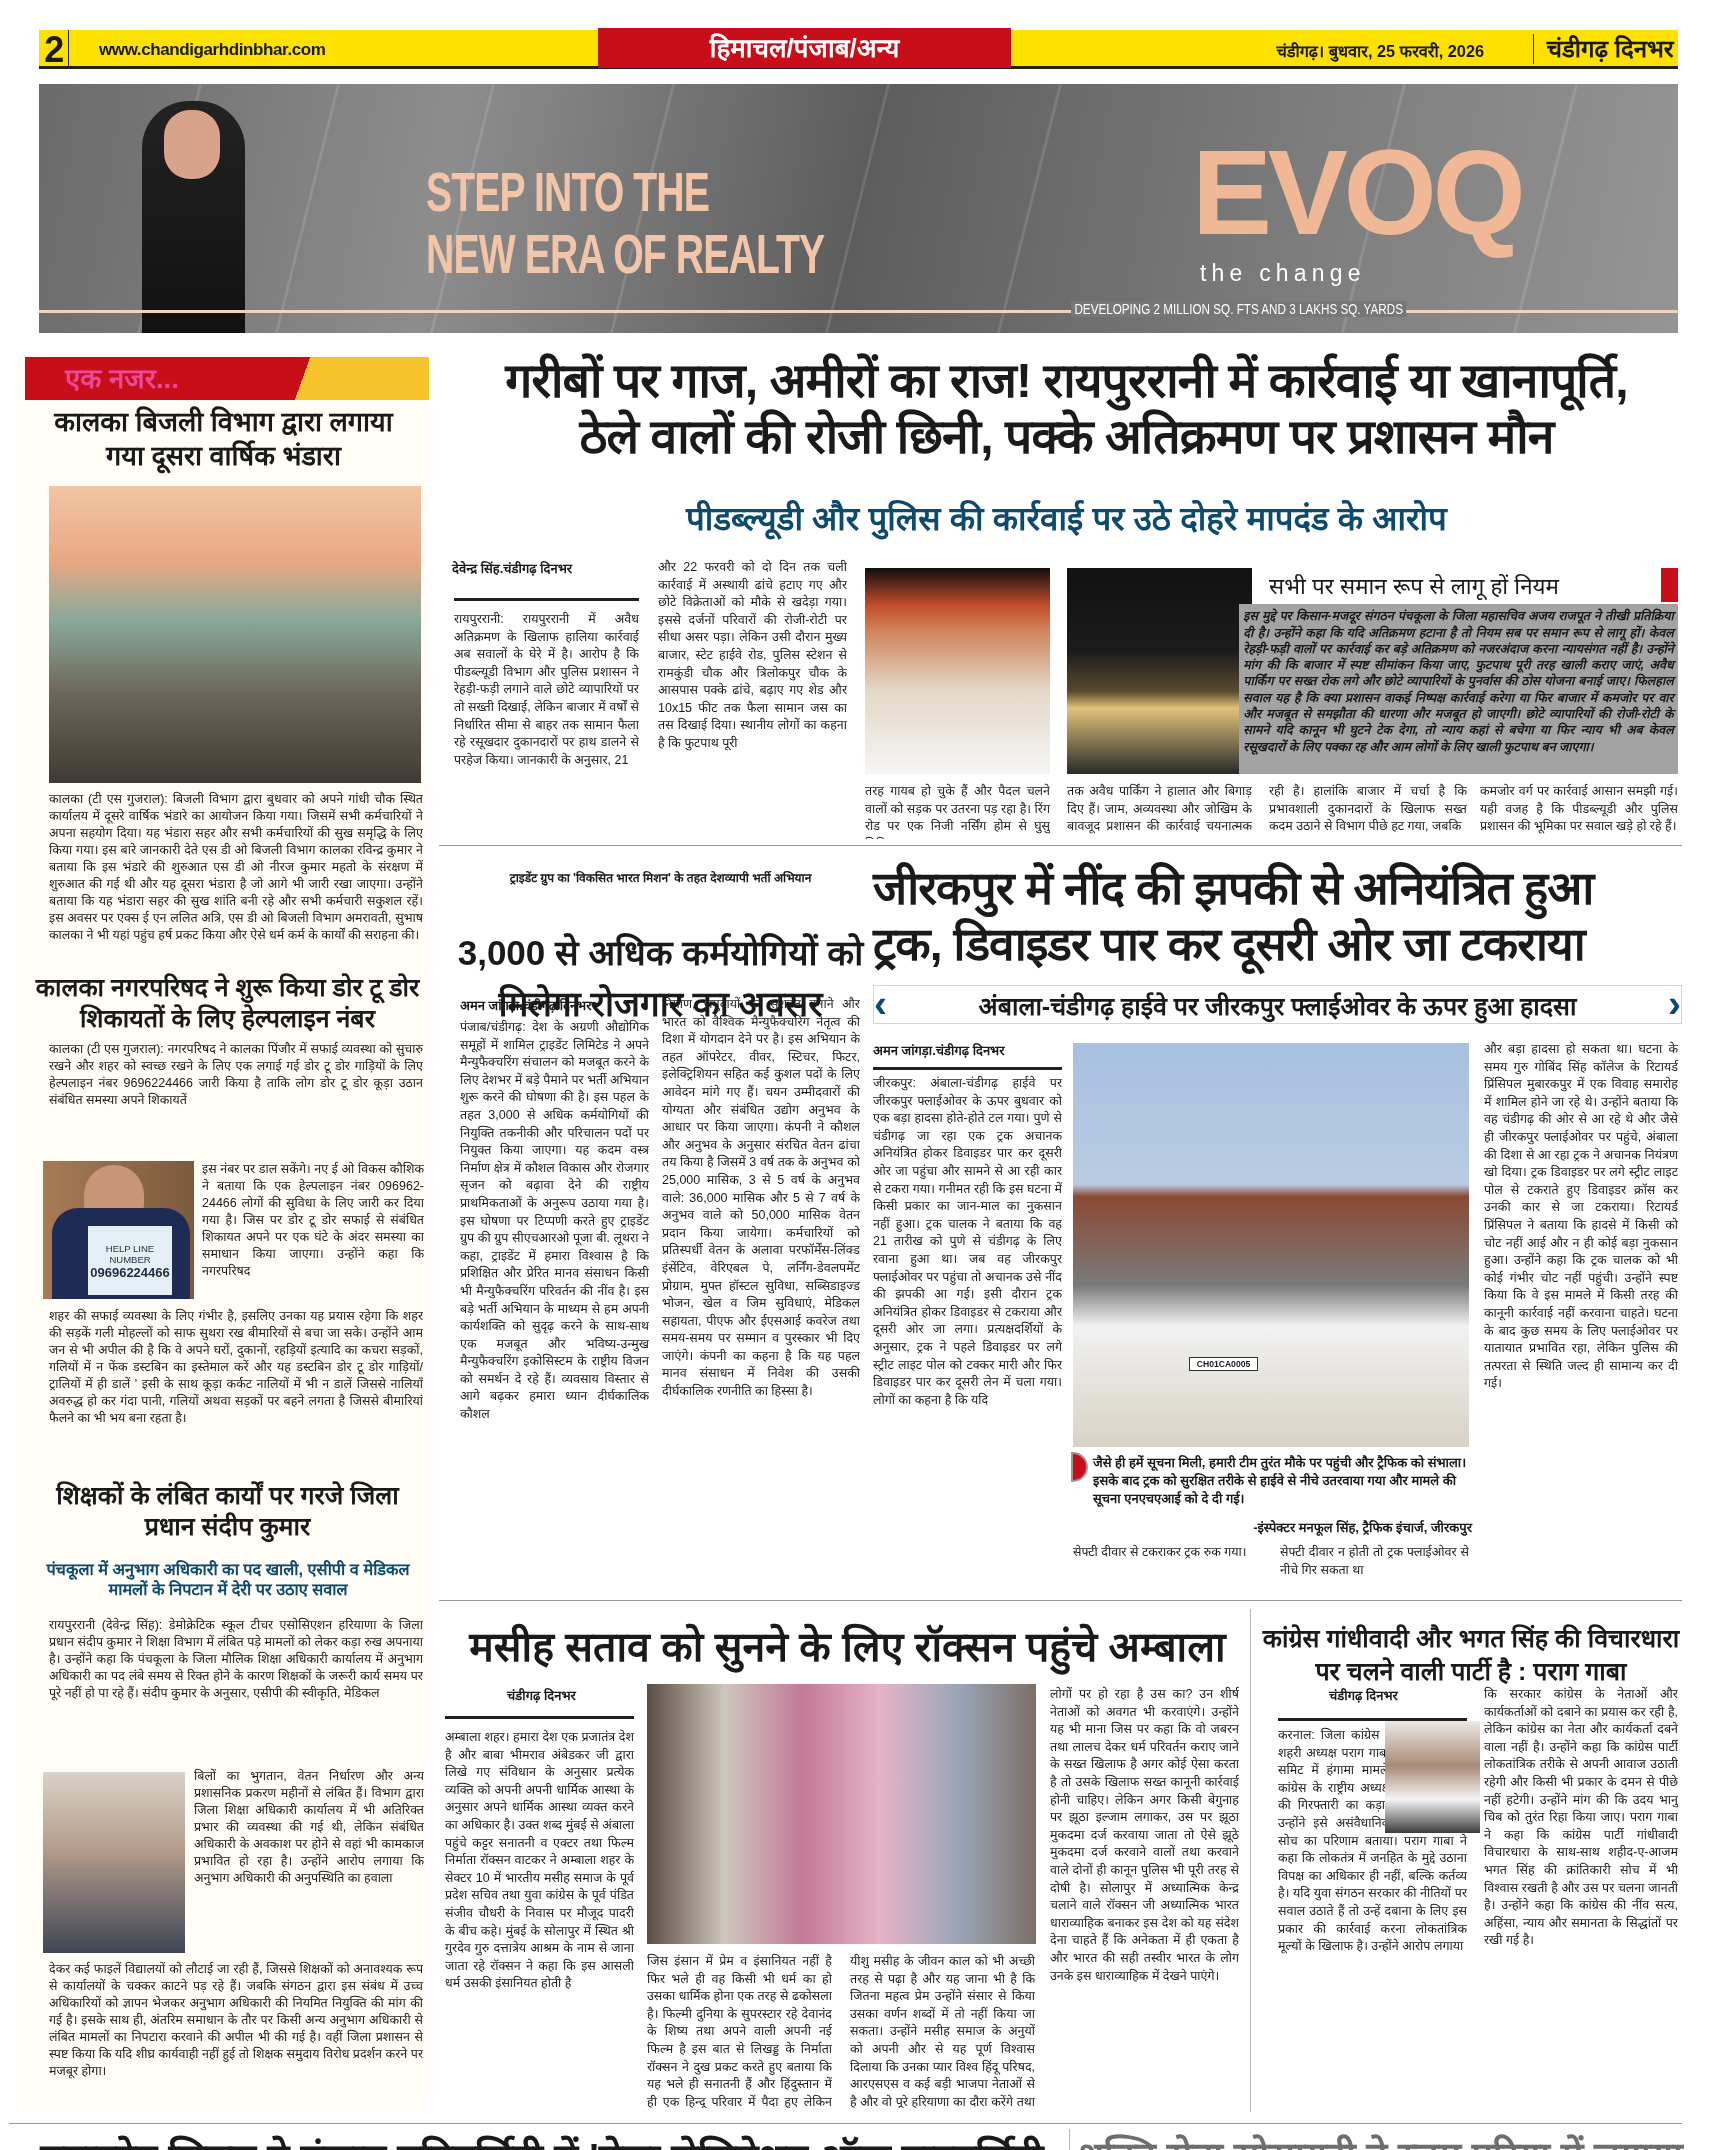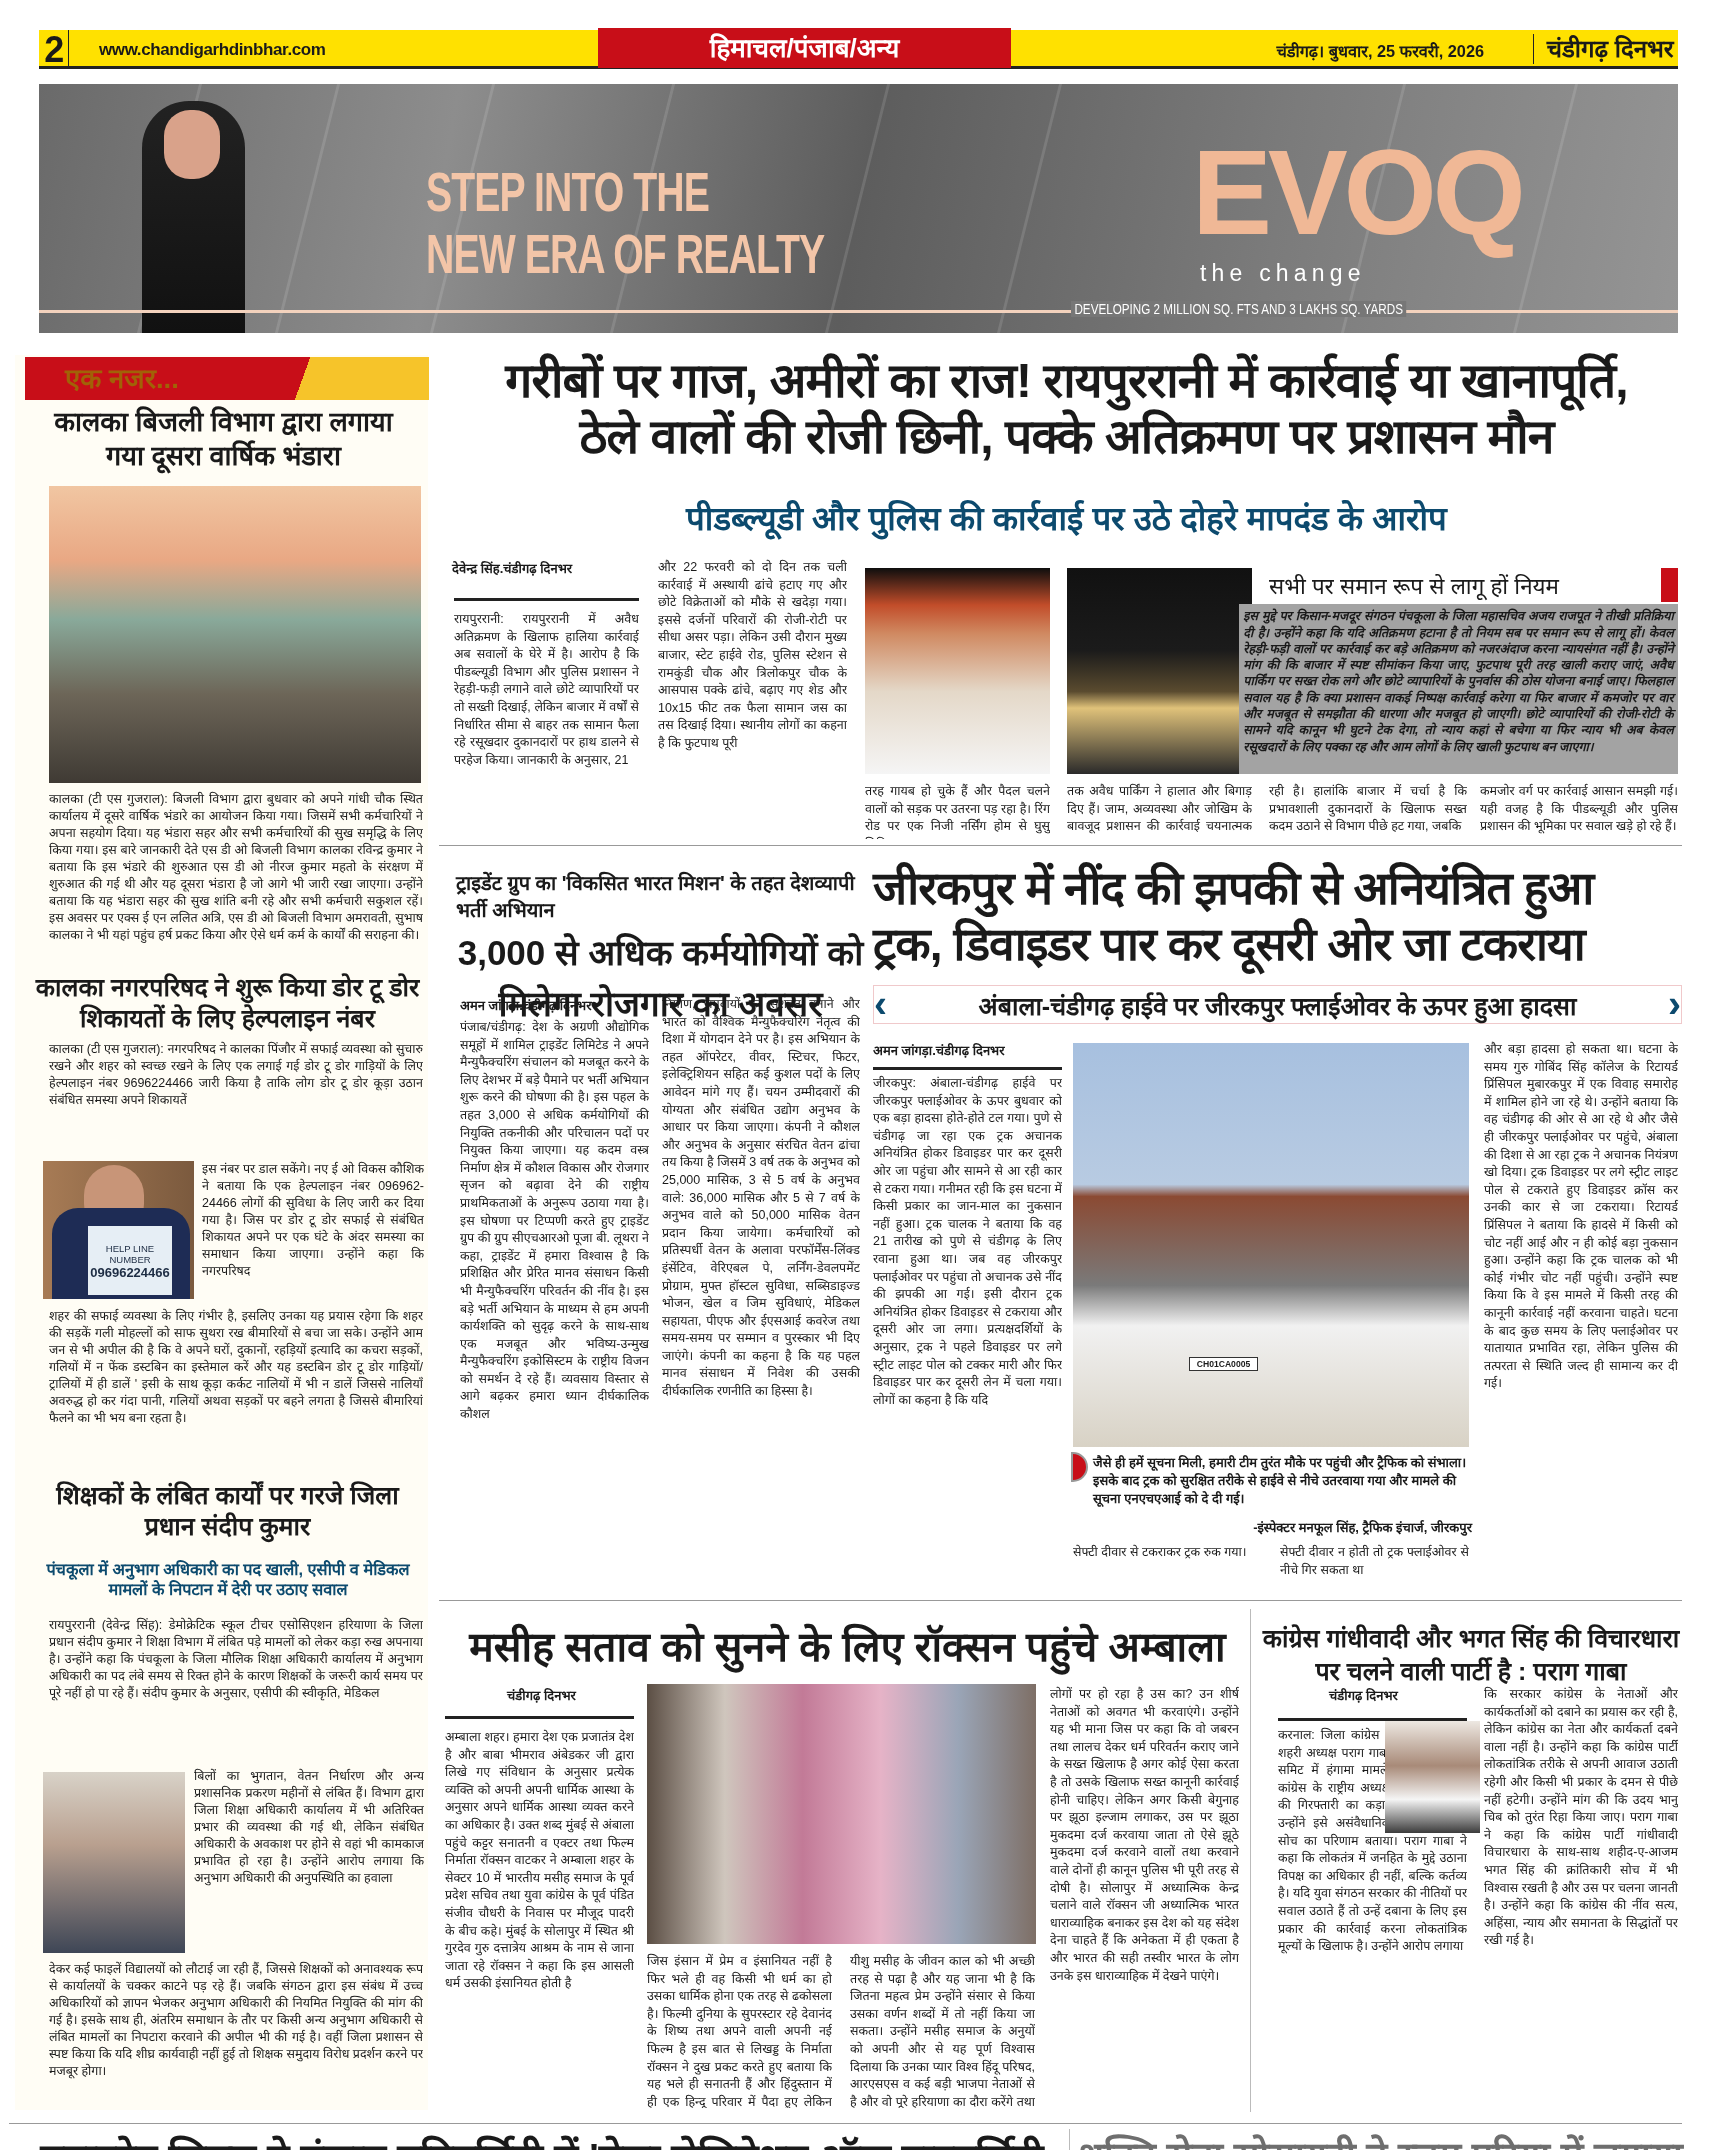--- a/index.html
+++ b/index.html
@@ -19,21 +19,21 @@
 #ad-person{left:103px;top:17px;width:103px;height:232px;background:linear-gradient(#222,#111);border-radius:47px 47px 0 0}
 #ad-face{left:125px;top:26px;width:56px;height:69px;background:#d9a28a;border-radius:26px}
 #ad-headline{left:387px;top:77px;font-size:56px;line-height:62px;color:#f3c5a8;font-weight:bold;letter-spacing:-1.3px;transform:scaleX(.7);transform-origin:left}
 #ad-logo{left:1153px;top:39px;font-size:120px;font-weight:bold;color:#f0b896;letter-spacing:-4.3px}
 #ad-tagline{left:1161px;top:176px;font-size:23px;color:#fff;letter-spacing:5.2px}
 #ad-rule{left:0;top:226px;width:1639px;height:3.4px;background:#f3d2bd}
 #ad-sub{left:1032px;top:217px;font-size:14.6px;color:#fff;background:#777;padding:0 4.3px;transform:scaleX(.8);transform-origin:left}
 
 #sidebar{left:15px;top:355px;width:413px;height:1755px;background:#fffdf5}
 #ek-nazar-band{left:25px;top:357px;width:404px;height:43px;background:linear-gradient(110deg,#c80e18 68%,#f6c42a 68%)}
-#ek-nazar-label{left:65px;top:359px;font-size:27.5px;font-weight:bold;color:#a16207}
+#ek-nazar-label{left:65px;top:359px;font-size:27.5px;font-weight:bold;color:#ec4899}
 .hl-side{font-weight:bold;text-align:center;line-height:1.25}
 .body{font-size:12.5px;line-height:17px;text-align:justify}
 .photo{background:linear-gradient(135deg,#c9a07a,#7d6b5b 45%,#3f4d45);overflow:hidden}
 
 .red{color:#0c4a6e}
 .hl-big{font-size:52px;font-weight:bold;line-height:56px;letter-spacing:-0.9px}
 .col{font-size:12.5px;line-height:17.6px;text-align:justify}
 .byline{font-size:13px;font-weight:bold}
 .rule{height:3.4px;background:#222}
 .vrule{width:0.9px;background:#bbb}
@@ -115,21 +115,21 @@
 <div class="abs col" style="left:1269px;top:783px;width:198px;height:56px;overflow:hidden">रही है। हालांकि बाजार में चर्चा है कि प्रभावशाली दुकानदारों के खिलाफ सख्त कदम उठाने से विभाग पीछे हट गया, जबकि</div>
 <div class="abs col" style="left:1480px;top:783px;width:198px;height:56px;overflow:hidden">कमजोर वर्ग पर कार्रवाई आसान समझी गई। यही वजह है कि पीडब्ल्यूडी और पुलिस प्रशासन की भूमिका पर सवाल खड़े हो रहे हैं।</div>
 <div class="abs" style="left:1269px;top:566px;width:409px;height:43px">
   <div class="abs" style="left:0;top:4.3px;font-size:22.4px">सभी पर समान रूप से लागू हों नियम</div>
   <div class="abs" style="right:0;top:2.2px;width:17px;height:34px;background:#c80e18"></div>
 </div>
 <div class="abs box-grey" style="left:1239px;top:604px;width:439px;height:170px;padding:4.3px;font-size:12.5px;line-height:16.3px;font-style:italic;font-weight:bold;overflow:hidden;text-align:justify">इस मुद्दे पर किसान-मजदूर संगठन पंचकूला के जिला महासचिव अजय राजपूत ने तीखी प्रतिक्रिया दी है। उन्होंने कहा कि यदि अतिक्रमण हटाना है तो नियम सब पर समान रूप से लागू हों। केवल रेहड़ी-फड़ी वालों पर कार्रवाई कर बड़े अतिक्रमण को नजरअंदाज करना न्यायसंगत नहीं है। उन्होंने मांग की कि बाजार में स्पष्ट सीमांकन किया जाए, फुटपाथ पूरी तरह खाली कराए जाएं, अवैध पार्किंग पर सख्त रोक लगे और छोटे व्यापारियों के पुनर्वास की ठोस योजना बनाई जाए। फिलहाल सवाल यह है कि क्या प्रशासन वाकई निष्पक्ष कार्रवाई करेगा या फिर बाजार में कमजोर पर वार और मजबूत से समझौता की धारणा और मजबूत हो जाएगी। छोटे व्यापारियों की रोजी-रोटी के सामने यदि कानून भी घुटने टेक देगा, तो न्याय कहां से बचेगा या फिर न्याय भी अब केवल रसूखदारों के लिए पक्का रह और आम लोगों के लिए खाली फुटपाथ बन जाएगा।</div>
 
 <div class="abs" style="left:439px;top:845px;width:1243px;height:1.3px;background:#999"></div>
 
-<div class="abs" style="left:456px;top:869px;width:409px;font-size:20px;font-weight:bold;text-align:left">ट्राइडेंट ग्रुप का 'विकसित भारत मिशन' के तहत देशव्यापी भर्ती अभियान</div>
+<div class="abs" style="left:456px;top:869px;width:409px;font-size:12px;font-weight:bold;text-align:center">ट्राइडेंट ग्रुप का 'विकसित भारत मिशन' के तहत देशव्यापी भर्ती अभियान</div>
 <div class="abs" style="left:456px;top:927px;width:409px;font-size:35px;font-weight:bold;line-height:51px;text-align:center">3,000 से अधिक कर्मयोगियों को मिलेगा रोजगार का अवसर</div>
 <div class="abs byline" style="left:460px;top:996px;width:198px">अमन जांगड़ा.चंडीगढ़ दिनभर</div>
 <div class="abs col" style="left:460px;top:1019px;width:189px;height:576px;overflow:hidden">पंजाब/चंडीगढ़: देश के अग्रणी औद्योगिक समूहों में शामिल ट्राइडेंट लिमिटेड ने अपने मैन्युफैक्चरिंग संचालन को मजबूत करने के लिए देशभर में बड़े पैमाने पर भर्ती अभियान शुरू करने की घोषणा की है। इस पहल के तहत 3,000 से अधिक कर्मयोगियों की नियुक्ति तकनीकी और परिचालन पदों पर नियुक्त किया जाएगा। यह कदम वस्त्र निर्माण क्षेत्र में कौशल विकास और रोजगार सृजन को बढ़ावा देने की राष्ट्रीय प्राथमिकताओं के अनुरूप उठाया गया है। इस घोषणा पर टिप्पणी करते हुए ट्राइडेंट ग्रुप की ग्रुप सीएचआरओ पूजा बी. लूथरा ने कहा, ट्राइडेंट में हमारा विश्वास है कि प्रशिक्षित और प्रेरित मानव संसाधन किसी भी मैन्युफैक्चरिंग परिवर्तन की नींव है। इस बड़े भर्ती अभियान के माध्यम से हम अपनी कार्यशक्ति को सुदृढ़ करने के साथ-साथ एक मजबूत और भविष्य-उन्मुख मैन्युफैक्चरिंग इकोसिस्टम के राष्ट्रीय विजन को समर्थन दे रहे हैं। व्यवसाय विस्तार से आगे बढ़कर हमारा ध्यान दीर्घकालिक कौशल</div>
 <div class="abs col" style="left:662px;top:996px;width:198px;height:600px;overflow:hidden">निर्माण, समुदायों को सशक्त बनाने और भारत को वैश्विक मैन्युफैक्चरिंग नेतृत्व की दिशा में योगदान देने पर है। इस अभियान के तहत ऑपरेटर, वीवर, स्टिचर, फिटर, इलेक्ट्रिशियन सहित कई कुशल पदों के लिए आवेदन मांगे गए हैं। चयन उम्मीदवारों की योग्यता और संबंधित उद्योग अनुभव के आधार पर किया जाएगा। कंपनी ने कौशल और अनुभव के अनुसार संरचित वेतन ढांचा तय किया है जिसमें 3 वर्ष तक के अनुभव को 25,000 मासिक, 3 से 5 वर्ष के अनुभव वाले: 36,000 मासिक और 5 से 7 वर्ष के अनुभव वाले को 50,000 मासिक वेतन प्रदान किया जायेगा। कर्मचारियों को प्रतिस्पर्धी वेतन के अलावा परफॉर्मेंस-लिंक्ड इंसेंटिव, वेरिएबल पे, लर्निंग-डेवलपमेंट प्रोग्राम, मुफ्त हॉस्टल सुविधा, सब्सिडाइज्ड भोजन, खेल व जिम सुविधाएं, मेडिकल सहायता, पीएफ और ईएसआई कवरेज तथा समय-समय पर सम्मान व पुरस्कार भी दिए जाएंगे। कंपनी का कहना है कि यह पहल मानव संसाधन में निवेश की उसकी दीर्घकालिक रणनीति का हिस्सा है।</div>
 
 <div class="abs" style="left:873px;top:860px;width:809px;">
   <div class="hl-big" style="font-size:46px;white-space:nowrap">जीरकपुर में नींद की झपकी से अनियंत्रित हुआ</div>
   <div class="hl-big" style="font-size:46px;white-space:nowrap">ट्रक, डिवाइडर पार कर दूसरी ओर जा टकराया</div>
 </div>
 <div class="abs" style="left:873px;top:985px;width:809px;height:39px;border:1.3px solid #f0c9cb;display:flex;align-items:center;justify-content:center">

